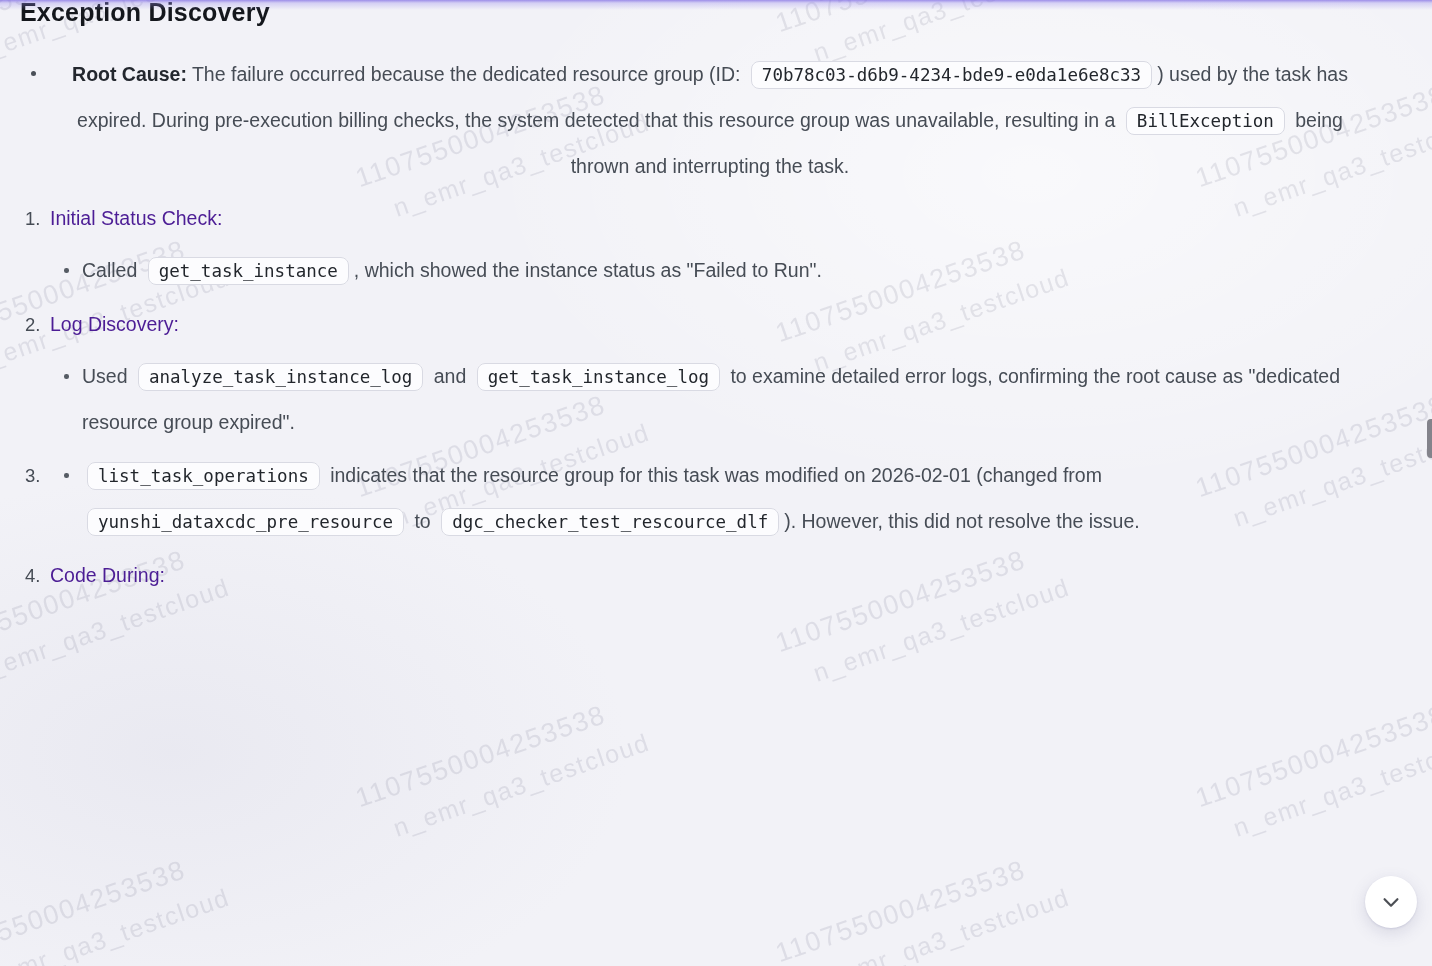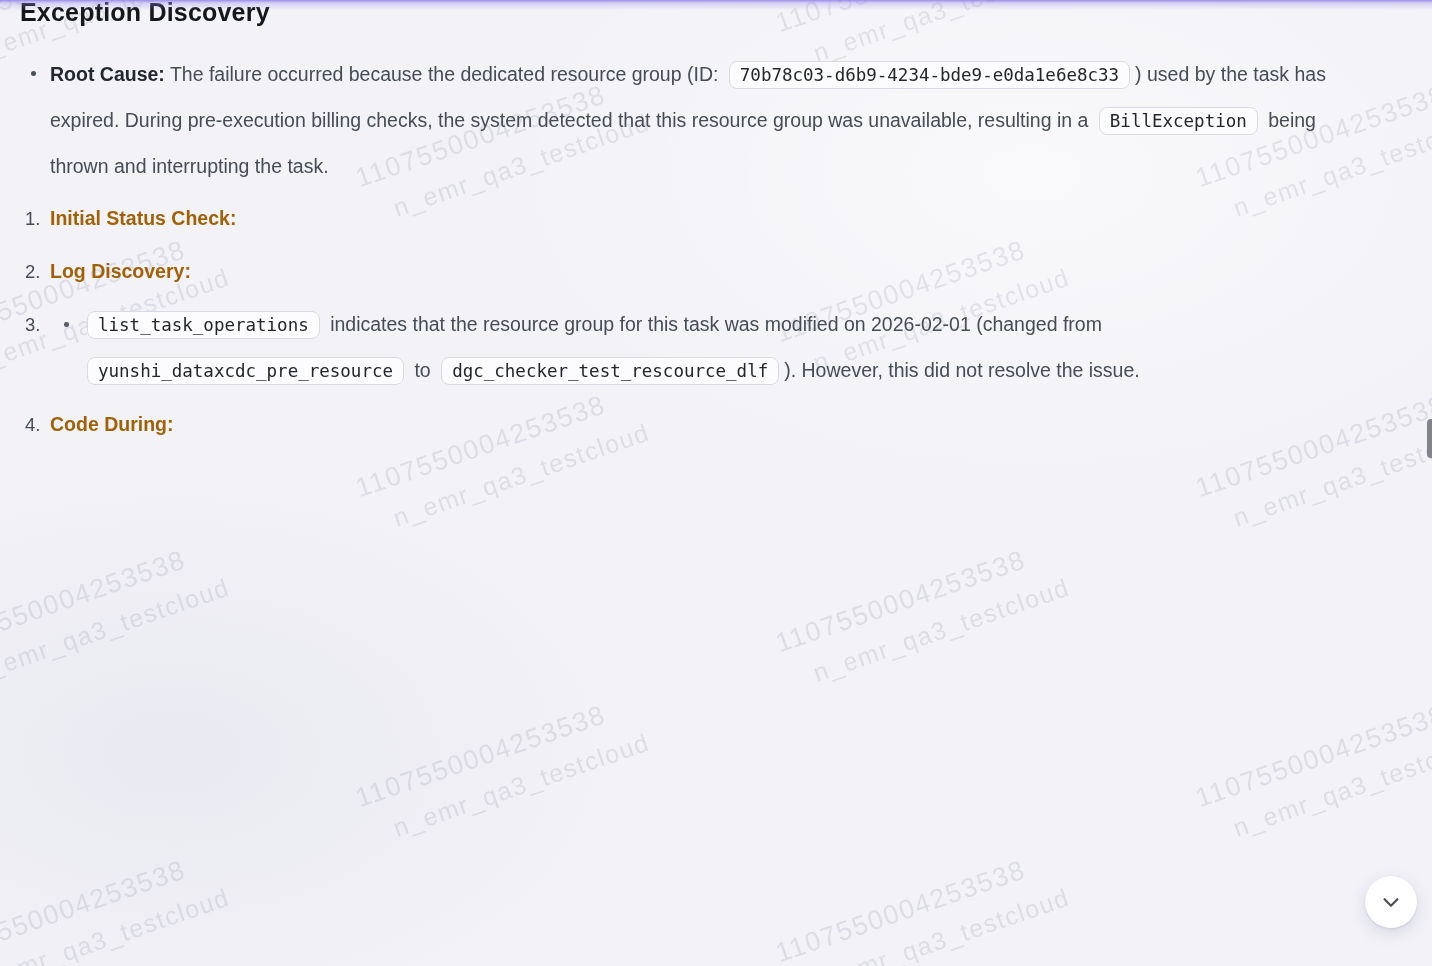--- a/index.html
+++ b/index.html
@@ -32,30 +32,30 @@
   h2.first{margin-top:-4px;}
   .rich,.step-head{font-size:19.5px;line-height:45px;}
   .rich strong{color:#23272e;font-weight:700;}
   .chip{
     font-family:"DejaVu Sans Mono","Liberation Mono",monospace;
     font-size:17.5px;color:#22262c;
     background:#fcfcfe;border:1px solid #d9dae3;border-radius:8px;
     padding:3px 10px;margin:0 5px;white-space:nowrap;
   }
   .chip.wrap{white-space:normal;word-break:break-all;}
-  .toplist{margin:0 0 0 0;}
+  .toplist{margin:0 0 0 0;text-align:center;}
   .top-li{position:relative;padding-left:30px;margin:6px 0;}
   .top-li::before{
     content:"";position:absolute;left:11px;top:19px;width:5px;height:5px;border-radius:50%;background:#4a5058;
   }
   .steps{margin-top:2px;}
   .step{margin:0 0 8px 0;}
   .step-head{position:relative;padding-left:30px;margin-top:7px;}
   .step-num{position:absolute;left:5px;top:0;color:#464c55;font-size:18.5px;}
-  .step-title{font-weight:700;color:#a16207;}
+  .step-title{font-weight:400;color:#4c1d95;}
   .sub-li{position:relative;padding-left:62px;margin:7px 0;}
   .sub-li::before{
     content:"";position:absolute;left:44px;top:20px;width:4.5px;height:4.5px;border-radius:50%;background:#565c64;
   }
   .scroll-down-btn{
     position:absolute;right:15px;bottom:38px;width:52px;height:52px;border-radius:50%;
     background:#ffffff;border:none;z-index:4;cursor:pointer;
     box-shadow:0 1px 2px rgba(96,96,140,.16), 0 5px 16px rgba(96,96,140,.18);
     display:flex;align-items:center;justify-content:center;padding:0;
   }
@@ -93,23 +93,29 @@
   <div class="toplist">
     <div class="top-li">
       <div class="rich"><strong>Root Cause:</strong><span> The failure occurred because the dedicated resource group (ID: </span><code class="chip wrap">70b78c03-d6b9-4234-bde9-e0da1e6e8c33</code><span>) used by the task has expired. During pre-execution billing checks, the system detected that this resource group was unavailable, resulting in a </span><code class="chip">BillException</code><span> being thrown and interrupting the task.</span></div>
     </div>
   </div>
 
 
   <div class="steps" id="steps">
       <div class="step">
         <div class="step-head"><span class="step-num">1.</span><span class="step-title">Initial Status Check:</span></div>
+        <div class="sub-li">
+          <div class="rich"><span>Called </span><code class="chip">get_task_instance</code><span>, which showed the instance status as "Failed to Run".</span></div>
+        </div>
       </div>
       <div class="step">
         <div class="step-head"><span class="step-num">2.</span><span class="step-title">Log Discovery:</span></div>
+        <div class="sub-li">
+          <div class="rich"><span>Used </span><code class="chip">analyze_task_instance_log</code><span> and </span><code class="chip">get_task_instance_log</code><span> to examine detailed error logs, confirming the root cause as "dedicated resource group expired".</span></div>
+        </div>
       </div>
       <div class="step">
         <div class="step-head"><span class="step-num">3.</span></div>
         <div class="sub-li">
           <div class="rich"><code class="chip">list_task_operations</code><span> indicates that the resource group for this task was modified on 2026-02-01 (changed from </span><code class="chip">yunshi_dataxcdc_pre_resource</code><span> to </span><code class="chip">dgc_checker_test_rescource_dlf</code><span>). However, this did not resolve the issue.</span></div>
         </div>
       </div>
       <div class="step">
         <div class="step-head"><span class="step-num">4.</span><span class="step-title">Code During:</span></div>
       </div>

